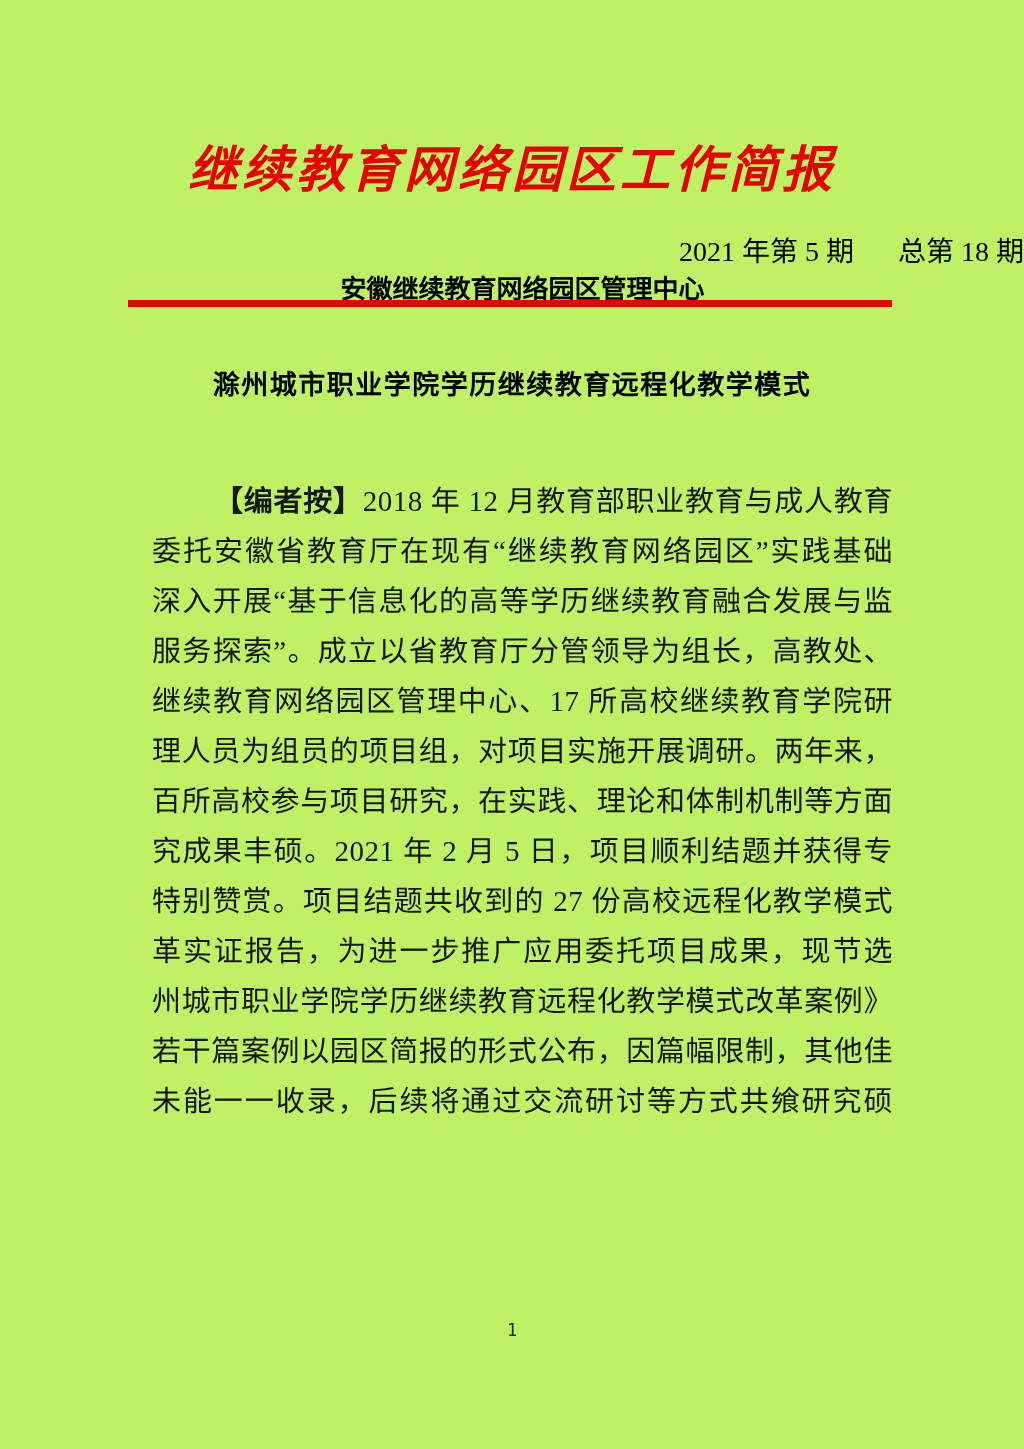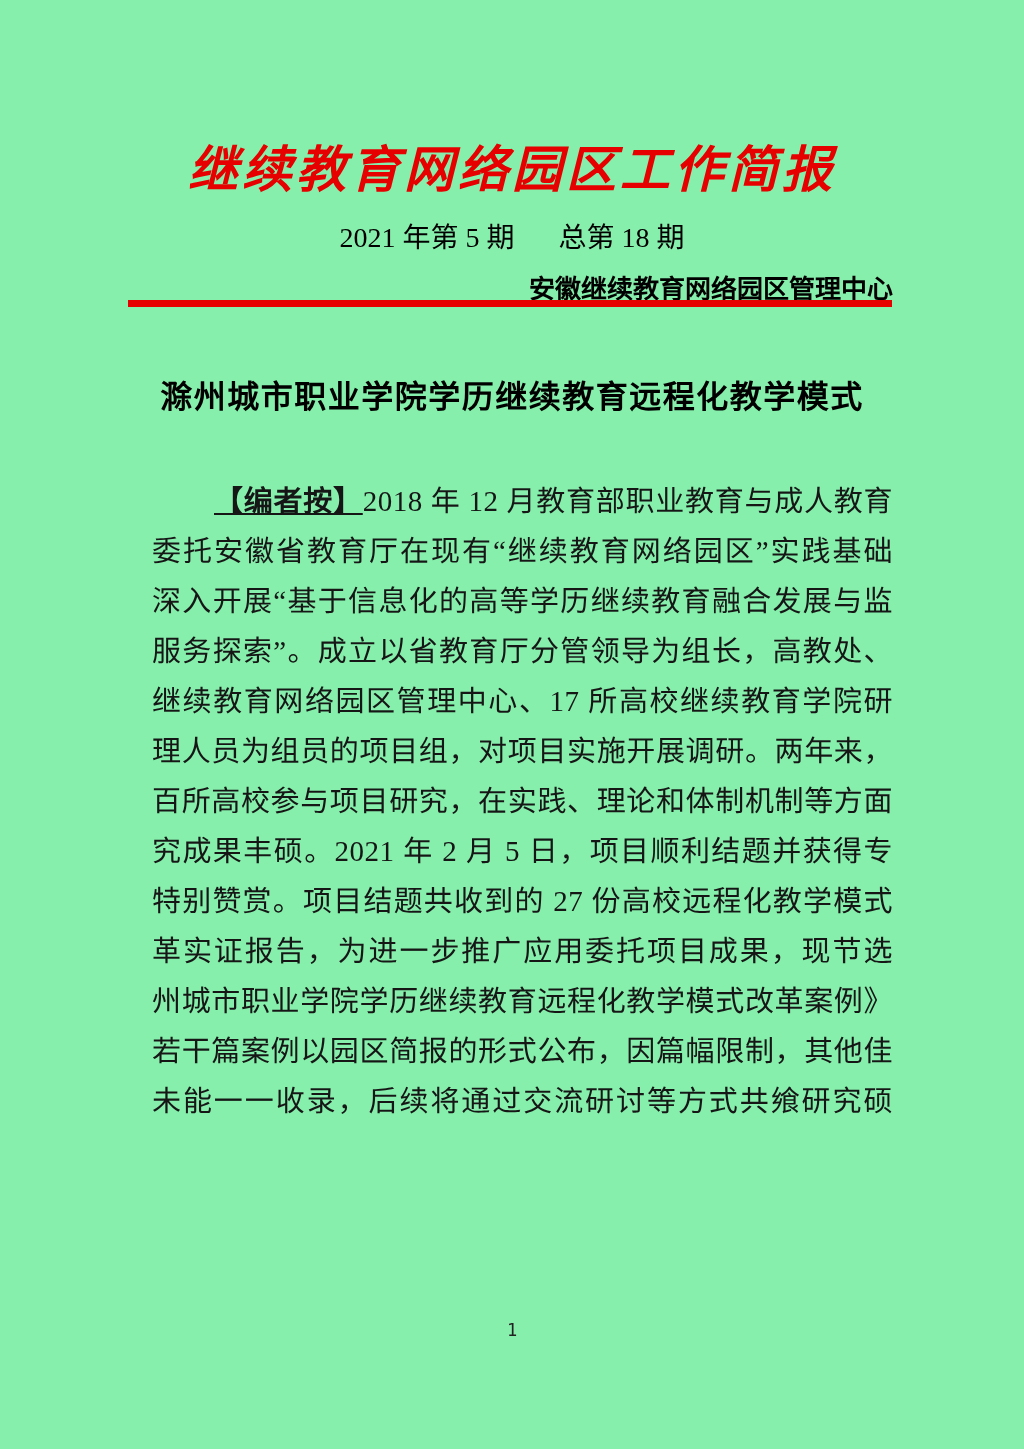--- a/index.html
+++ b/index.html
@@ -1,74 +1,73 @@
 <!DOCTYPE html>
 <html lang="zh-CN" style="--accent: #e60000;"><head>
 <meta charset="utf-8">
 <style>
   * { margin:0; padding:0; box-sizing:border-box; }
   html, body { background:#ffffff; }
   .page {
     position:relative;
     width:1024px; height:1449px;
     margin:0 auto;
-    background:#86efac;
+    background:#bef264;
     color:#111;
     font-family:"Liberation Serif","DejaVu Serif",serif;
     overflow:hidden;
   }
   .doc-title {
     position:absolute; top:138px; left:0; width:100%;
     text-align:center;
     font-size:50px; line-height:64px;
     font-weight:bold; font-style:italic;
     letter-spacing:4px;
     color:var(--accent,#e60000);
     font-family:"DejaVu Serif","Liberation Serif",serif;
   }
   .issue-line {
-    position:absolute; top:220px; left:0; width:100%;
-    text-align:center;
+    position:absolute; top:234px; left:0; width:100%;
+    text-align:right;
     font-size:28px; line-height:36px;
     color:#000;
   }
   .issue-gap { display:inline-block; width:44px; }
   .masthead-row {
     position:absolute; top:268px; left:152px; width:741px;
-    display:flex; justify-content:flex-end; align-items:baseline;
+    display:flex; justify-content:center; align-items:baseline;
   }
   .org-name {
     font-family:"Liberation Sans","DejaVu Sans",sans-serif;
     font-weight:bold; font-size:26px; color:#000;
   }
   .pub-date { font-size:27px; color:#000; }
   .red-rule {
     position:absolute; top:300px; left:128px; width:764px; height:7px;
     background:var(--accent,#e60000);
   }
   .article-title {
     position:absolute; top:360px; left:130px; width:764px;
     text-align:center;
-    font-size:32px; line-height:51px;
+    font-size:27px; line-height:51px;
     font-weight:bold; color:#000;
     letter-spacing:1.5px;
-    margin-top:12px;
   }
   .article-body {
     position:absolute; top:476px; left:152px; width:741px;
     font-size:29px; color:#161616;
   }
   .body-line {
     height:50px; line-height:50px;
     text-align:justify; text-align-last:justify;
     overflow:hidden;
     letter-spacing:0.5px;
   }
   .indent { padding-left:62px; }
-  .bold-lead { font-weight:bold;text-decoration:underline; }
+  .bold-lead { font-weight:bold; }
   .page-number {
     position:absolute; top:1320px; left:0; width:100%;
     text-align:center;
     font-size:17px; color:#222;
     font-family:"DejaVu Sans Mono","Liberation Mono",monospace;
   }
 </style>
 </head>
 <body>
 

